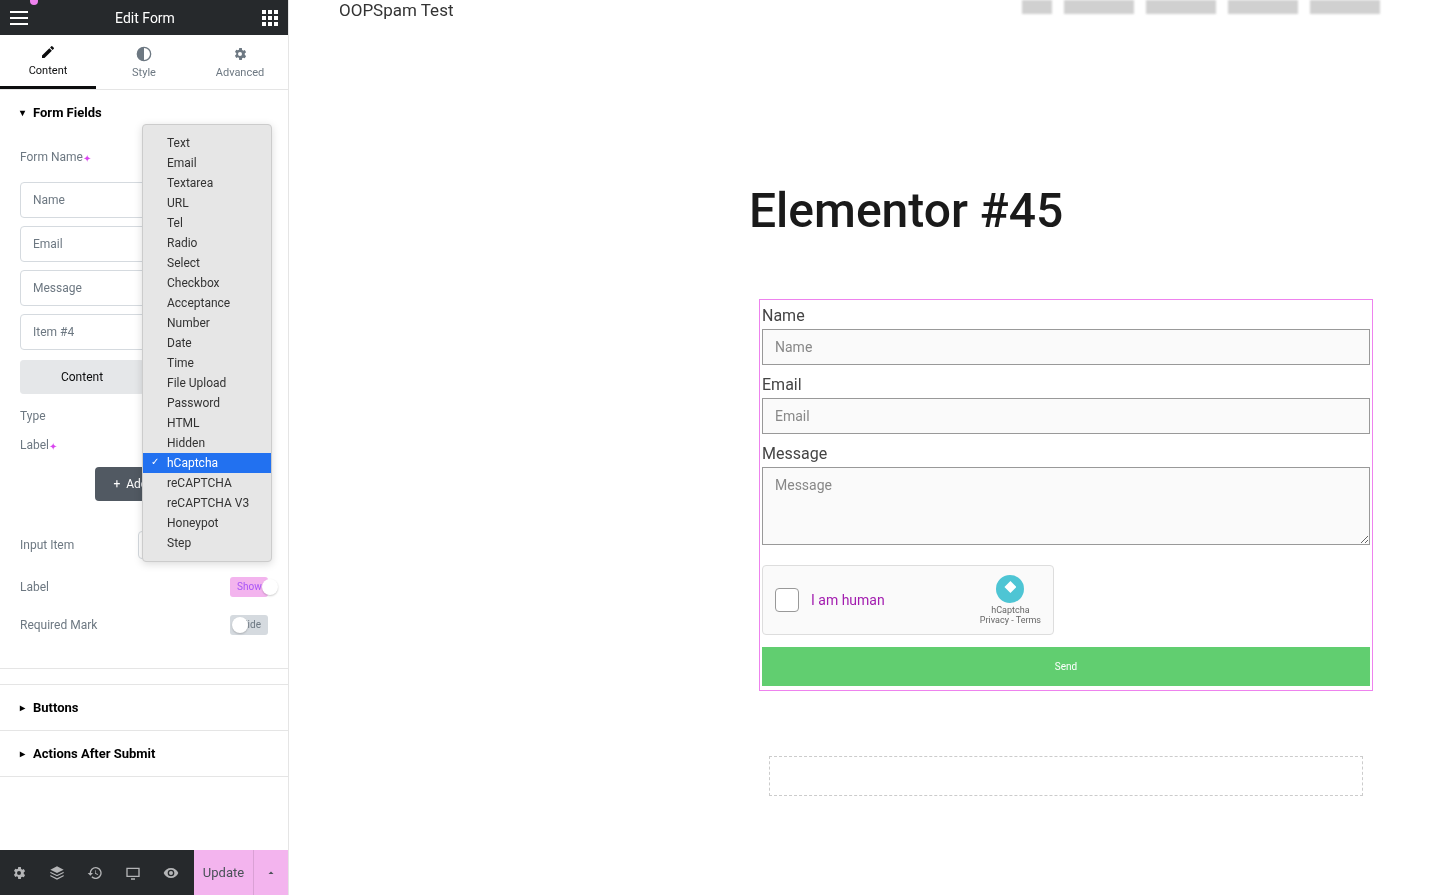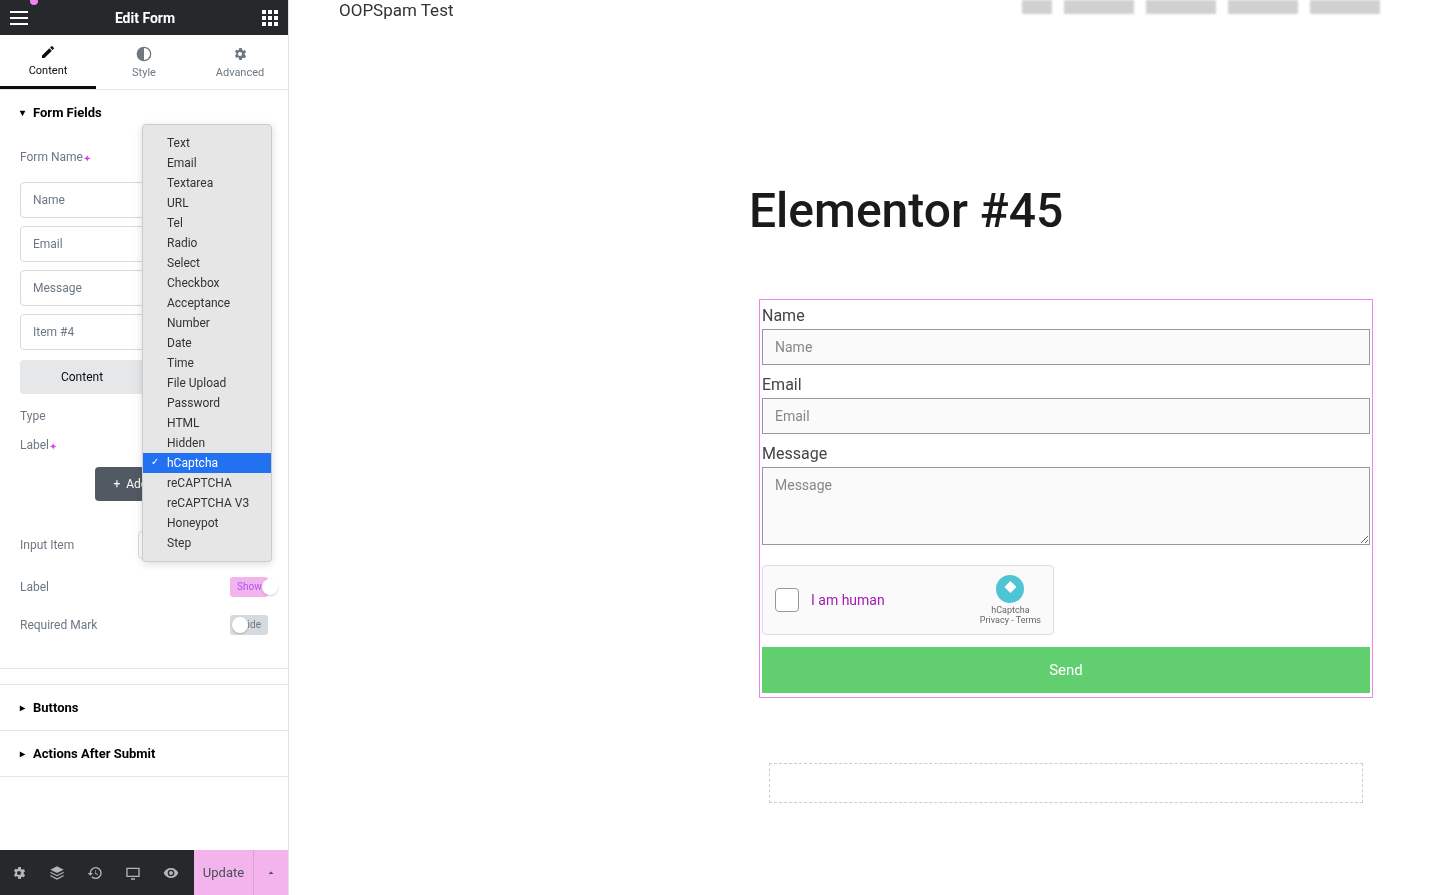--- a/index.html
+++ b/index.html
@@ -2,21 +2,21 @@
 <html><head>
 <meta charset="utf-8">
 <style>
 *{box-sizing:border-box;margin:0;padding:0;font-family:-apple-system,BlinkMacSystemFont,"Segoe UI",Roboto,sans-serif}
 body{width:1430px;height:895px;overflow:hidden;position:relative;background:#fff}
 .panel{position:absolute;left:0;top:0;width:289px;height:895px;background:#fff;border-right:1px solid #e5e5e5;display:flex;flex-direction:column}
 .panel-header{height:35px;background:#26292c;display:flex;align-items:center;justify-content:space-between;padding:0 10px;color:#fff;position:relative}
 .hamburger{width:18px;height:14px;display:flex;flex-direction:column;justify-content:space-between;cursor:pointer}
 .hamburger span{height:2px;background:#fff}
 .notif-dot{position:absolute;top:-3px;left:30px;width:8px;height:8px;border-radius:50%;background:#ee82ee}
-.header-title{font-size:14px;font-weight:700}
+.header-title{font-size:14px;font-weight:400}
 .apps-icon{display:grid;grid-template-columns:repeat(3,4px);grid-gap:2px;cursor:pointer}
 .apps-icon span{width:4px;height:4px;background:#fff}
 .tabs{display:flex;border-bottom:1px solid #e5e5e5;height:55px}
 .tab{flex:1;display:flex;flex-direction:column;align-items:center;justify-content:center;font-size:11px;color:#6d7882;cursor:pointer;gap:4px}
 .tab.active{color:#0c0d0e;border-bottom:3px solid #0c0d0e}
 .tab svg{width:16px;height:16px}
 .panel-body{flex:1;overflow-y:auto;padding:0}
 .section{border-bottom:1px solid #e5e5e5;border-top:1px solid #e5e5e5;margin-top:15px}
 .section-header{padding:15px 20px;font-size:13px;font-weight:700;cursor:pointer;display:flex;align-items:center}
 .section-header::before{content:"▾";margin-right:8px;font-size:10px}
@@ -62,21 +62,21 @@
 .form-label{font-size:16px;color:#444;padding:2px 2px 4px}
 .form-input{width:calc(100% - 4px);margin:0 2px;border:1px solid #999;padding:9px 12px;font-size:14px;color:#333;background:#fafafa}
 .form-input::placeholder{color:#888}
 textarea.form-input{height:78px;resize:vertical}
 .captcha-box{margin:12px 2px 8px;width:292px;height:70px;border:1px solid #ddd;border-radius:4px;background:#fafafa;display:flex;align-items:center;padding:0 12px;justify-content:space-between}
 .captcha-check{width:24px;height:24px;border:1px solid #999;border-radius:4px;background:#fff}
 .captcha-label{font-size:14px;color:#a21caf;flex:1;margin-left:12px}
 .captcha-brand{text-align:center;font-size:9px;color:#666}
 .captcha-logo{width:28px;height:28px;border-radius:50%;background:#4ec5d4;margin:0 auto 2px;position:relative}
 .captcha-logo::after{content:"";position:absolute;top:6px;left:8px;width:12px;height:12px;background:#fff;clip-path:polygon(50% 0,100% 50%,50% 100%,0 50%)}
-.send-btn{width:calc(100% - 4px);margin:4px 2px;background:#61ce70;color:#fff;border:none;padding:14px;font-size:15px;cursor:pointer}
+.send-btn{width:calc(100% - 4px);margin:4px 2px;background:#61ce70;color:#fff;border:none;padding:14px;font-size:10px;cursor:pointer}
 .collapse-handle{position:absolute;left:289px;top:420px;width:12px;height:30px;background:#fff;border:1px solid #ddd;border-left:none;display:flex;align-items:center;justify-content:center;font-size:10px;color:#888;cursor:pointer}
 .dotted-box{margin-left:480px;margin-top:65px;width:594px;height:40px;border:1px dashed #ccc}
 </style>
 </head>
 <body>
 
 <div class="panel">
   <div class="panel-header">
     <div class="hamburger">
         <span></span>

